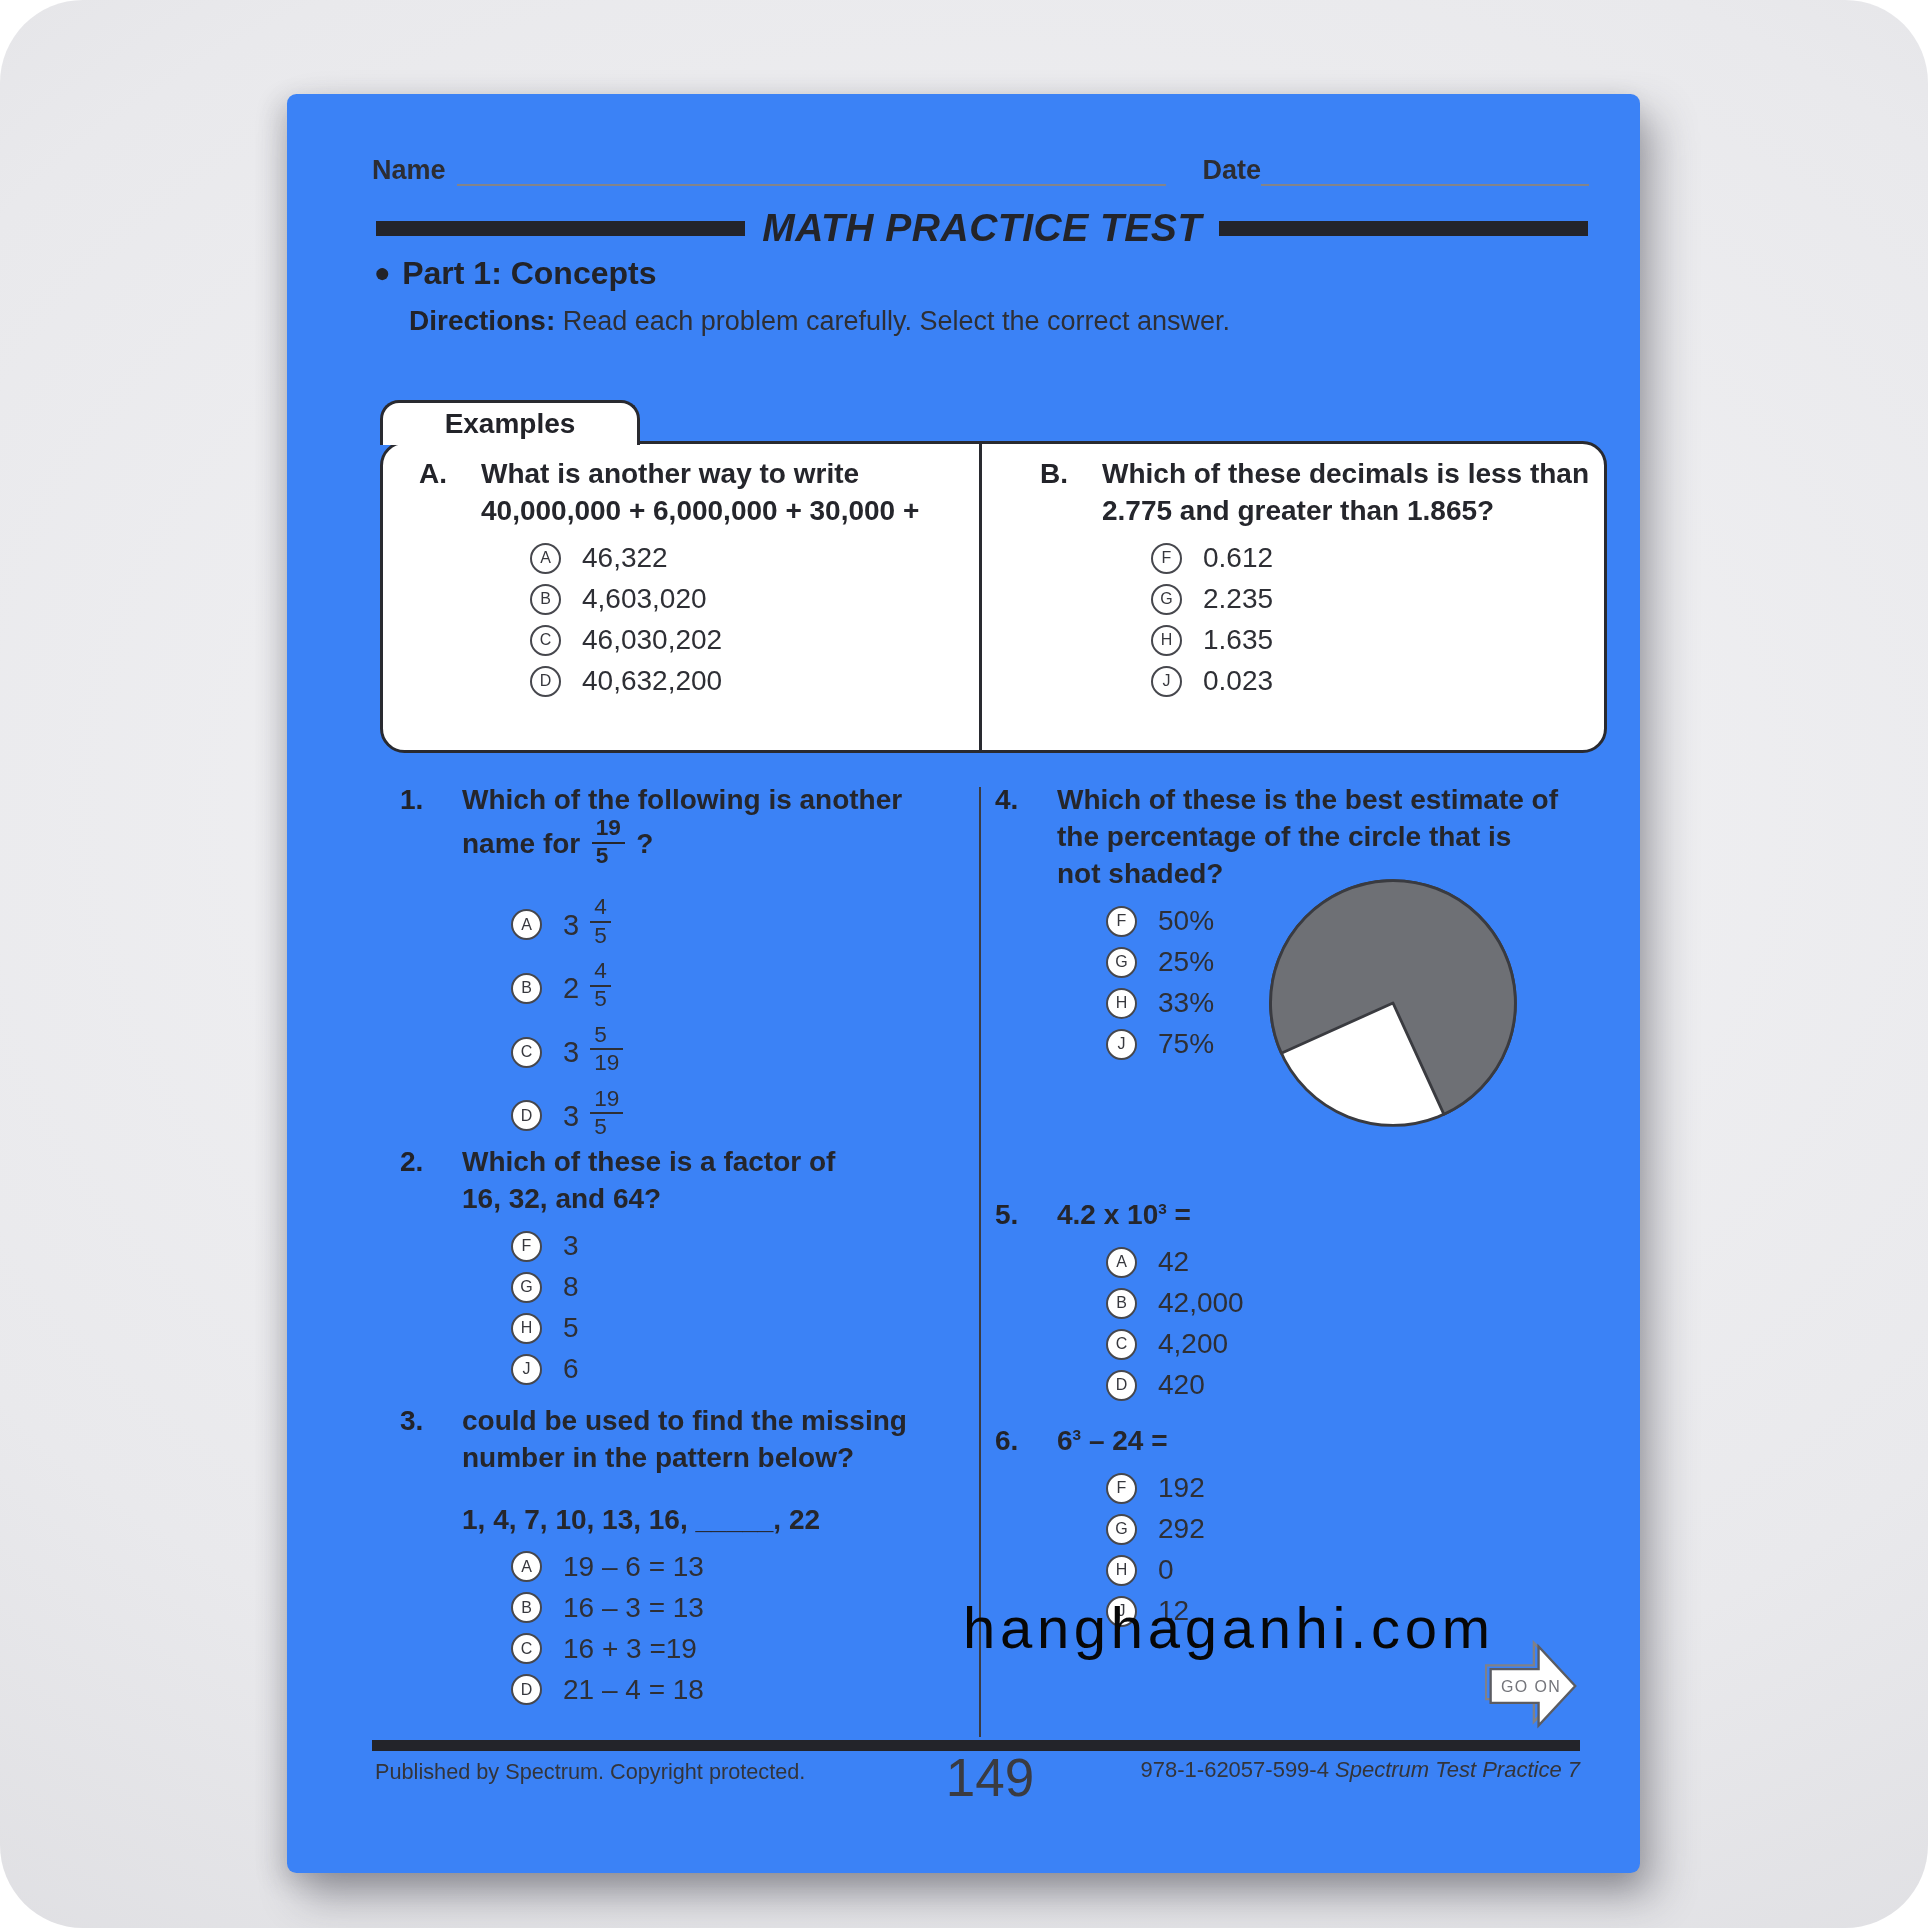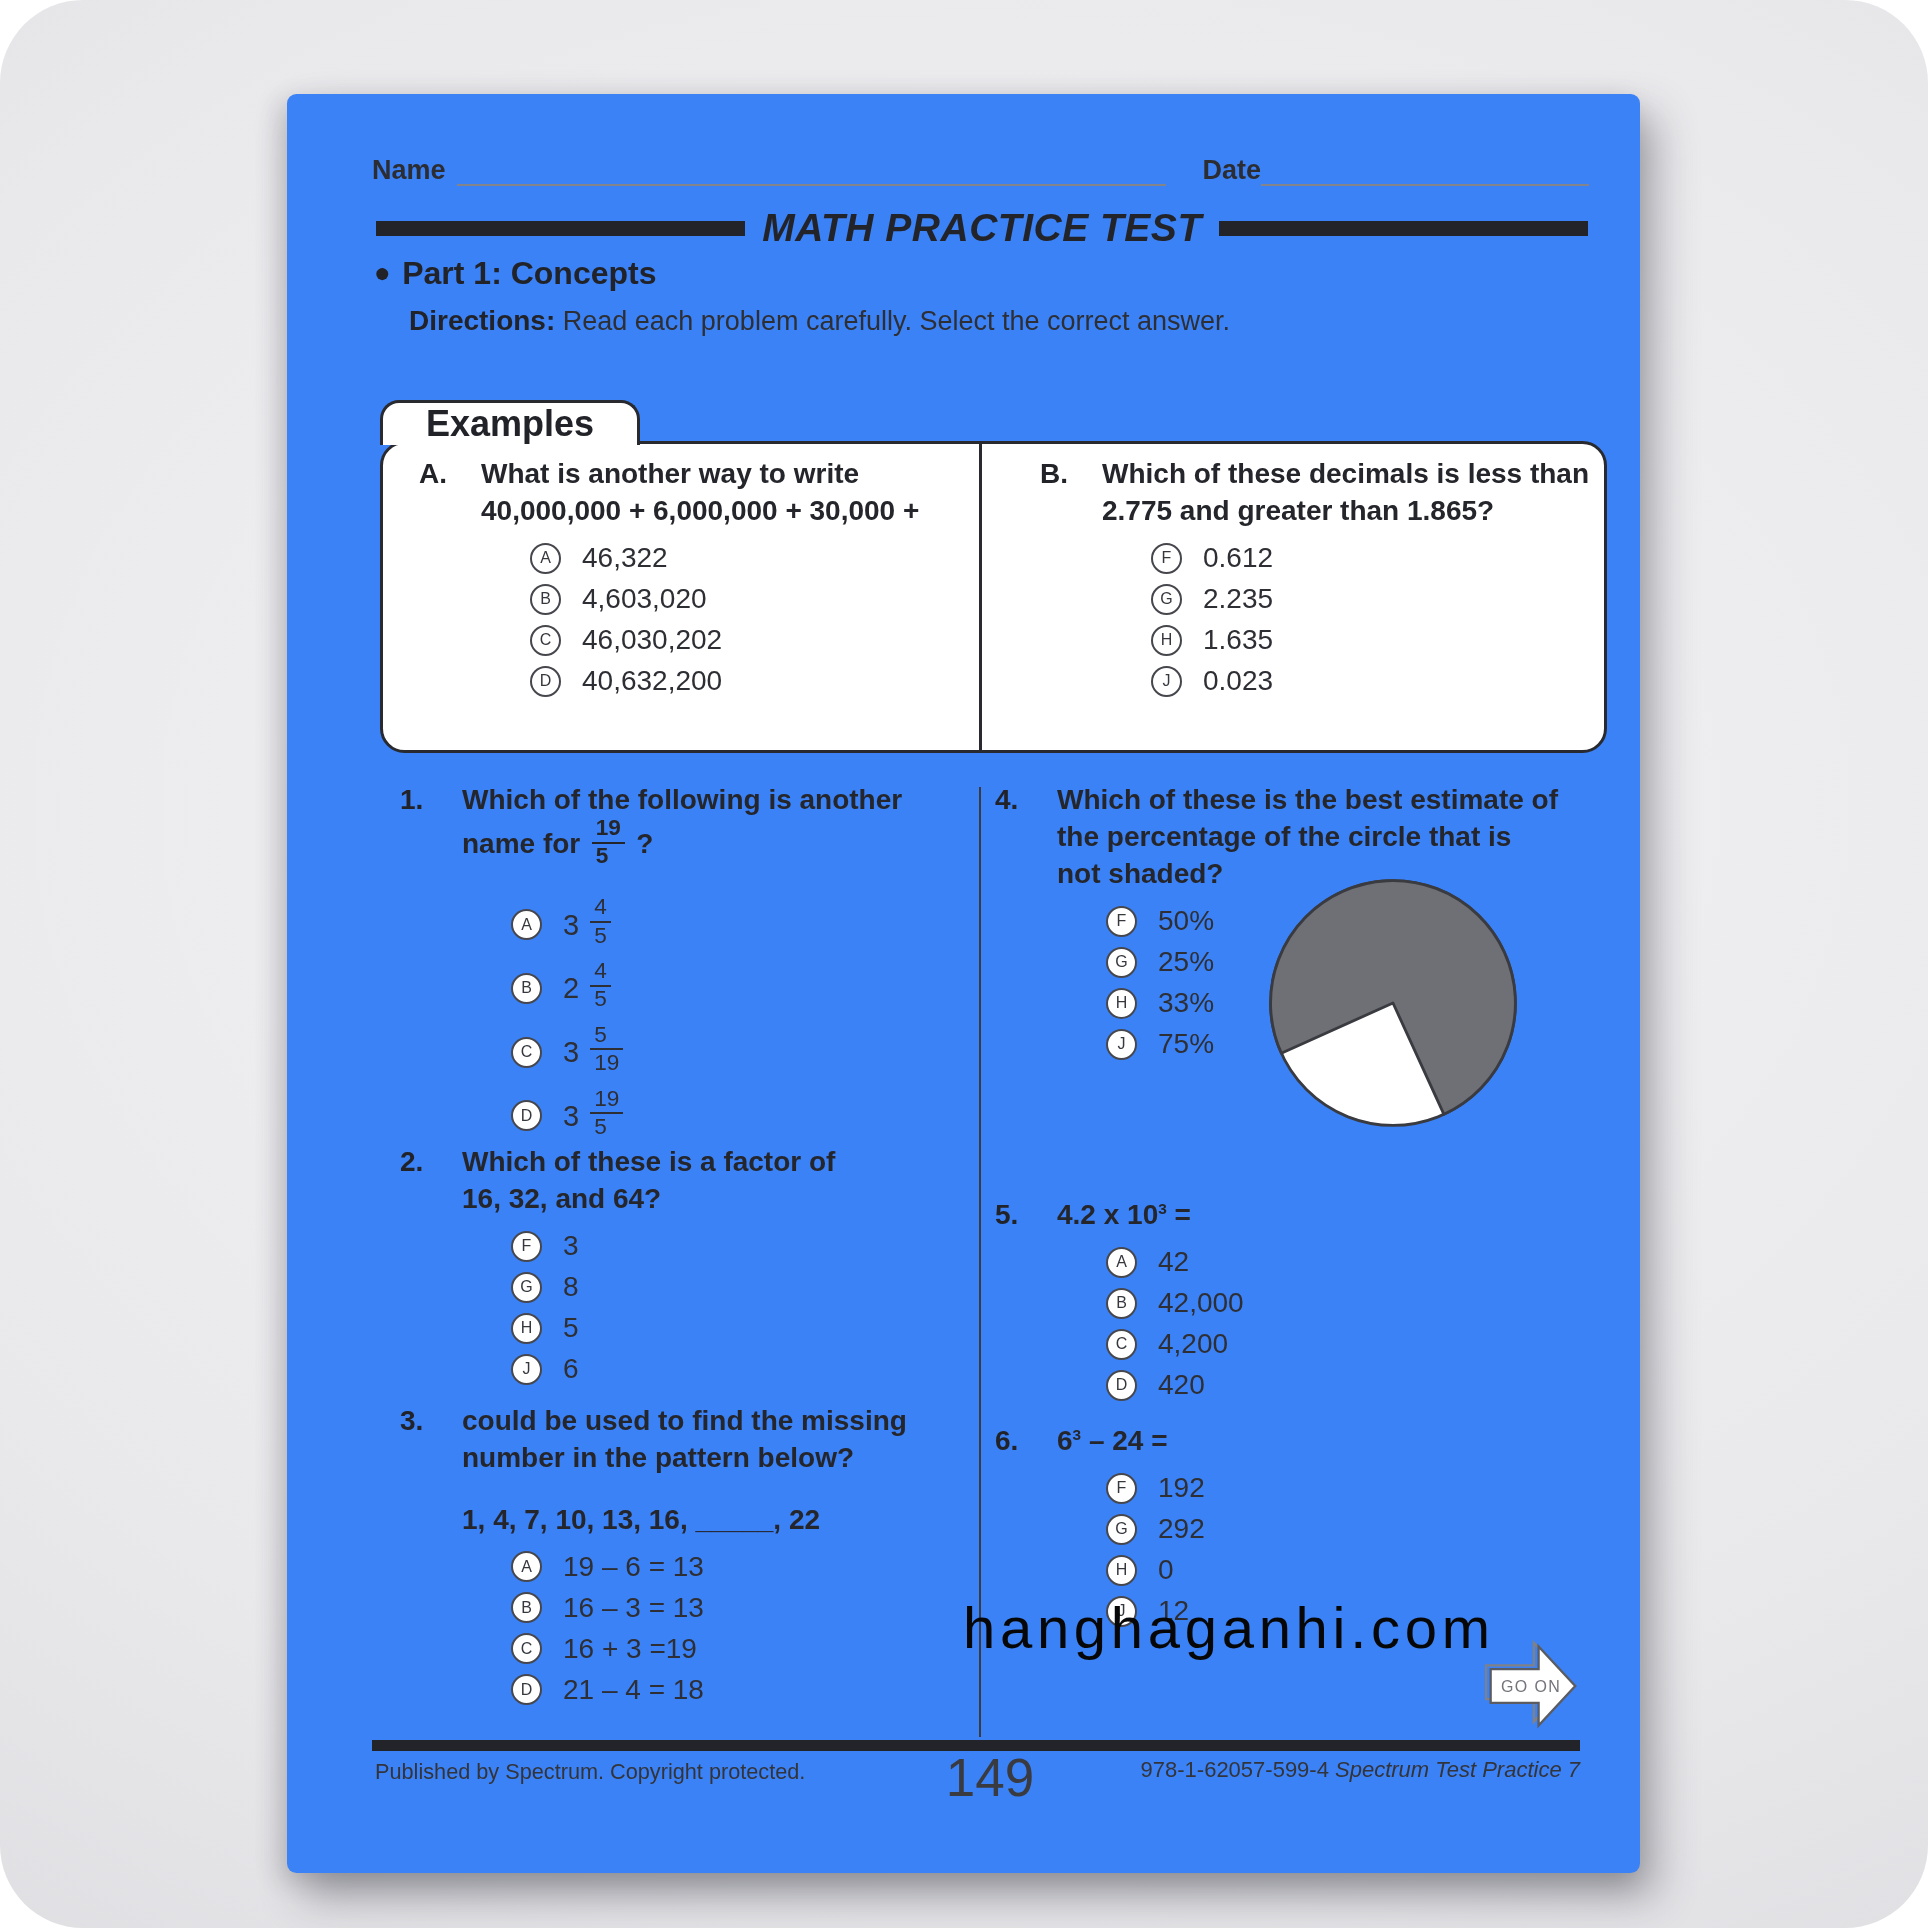--- a/index.html
+++ b/index.html
@@ -26,21 +26,21 @@
   .part-row{position:absolute;left:87px;top:160px;display:flex;align-items:center;color:#222329;}
   .bullet{font-size:28px;margin-right:11.3px;line-height:38px;}
   .part-title{font-weight:bold;font-size:32px;}
 
   .directions-row{position:absolute;left:122px;top:211px;font-size:27px;color:#2e2f35;}
   .directions-row b{font-size:28px;color:#222329;}
 
   
   .ex-tab{position:absolute;left:93px;top:306px;width:260px;height:45px;background:#fff;
     border:3.8px solid #292a30;border-bottom:none;border-radius:19px 19px 0 0;z-index:3;
-    display:flex;align-items:center;justify-content:center;font-weight:bold;font-size:36px;color:#222329;}
+    display:flex;align-items:center;justify-content:center;font-weight:bold;font-size:28px;color:#222329;}
   .ex-box{position:absolute;left:93px;top:347px;width:1227px;height:312px;
     border:3.8px solid #292a30;border-radius:24.5px;background:#fff;z-index:1;}
   .ex-divider{position:absolute;left:692px;top:349px;width:2.8px;height:308px;background:#292a30;z-index:2;}
   .col-divider{position:absolute;left:692px;top:693px;width:2.4px;height:950px;background:#3a3b41;z-index:1;}
 
   
   .item{position:absolute;display:flex;align-items:flex-start;z-index:4;}
   #ex-0{left:132px;top:361px;width:557px;}
   #ex-1{left:753px;top:361px;width:554px;}
   #q-0{left:113px;top:687px;width:579px;}

